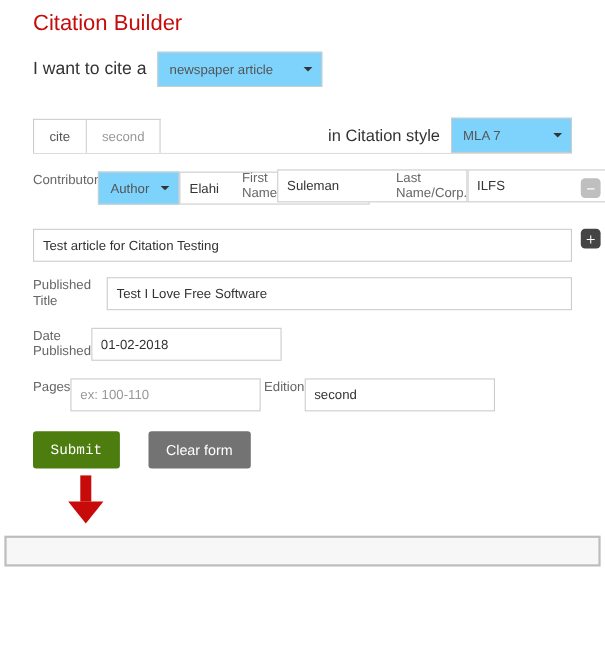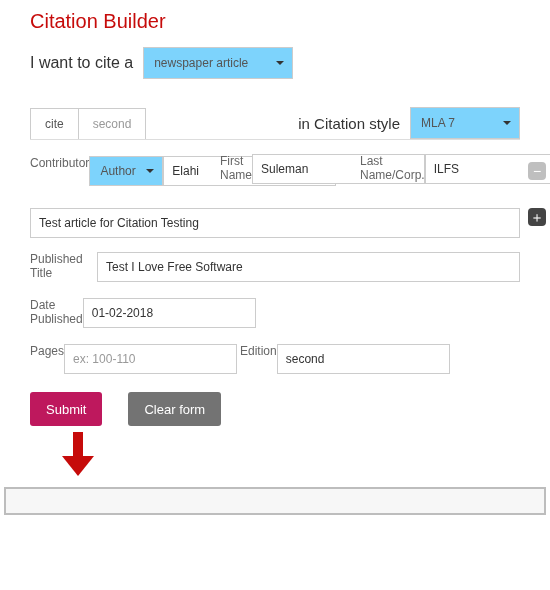--- a/index.html
+++ b/index.html
@@ -78,21 +78,21 @@
   .full { width: 100%; }
   .btn {
     height: 34px;
     padding: 0 16px;
     border: none;
     border-radius: 3px;
     font-size: 13px;
     color: #fff;
     cursor: pointer;
   }
-  .btn-primary { background: #be185d; }
+  .btn-primary { background: #4d7c0f; font-family: Liberation Mono, monospace; }
   .btn-secondary { background: #737373; }
   .side-btn {
     position: absolute;
     right: -26px;
     width: 18px; height: 18px;
     border-radius: 4px;
     display: flex; align-items: center; justify-content: center;
     font-size: 14px; line-height: 1;
     cursor: pointer;
   }

